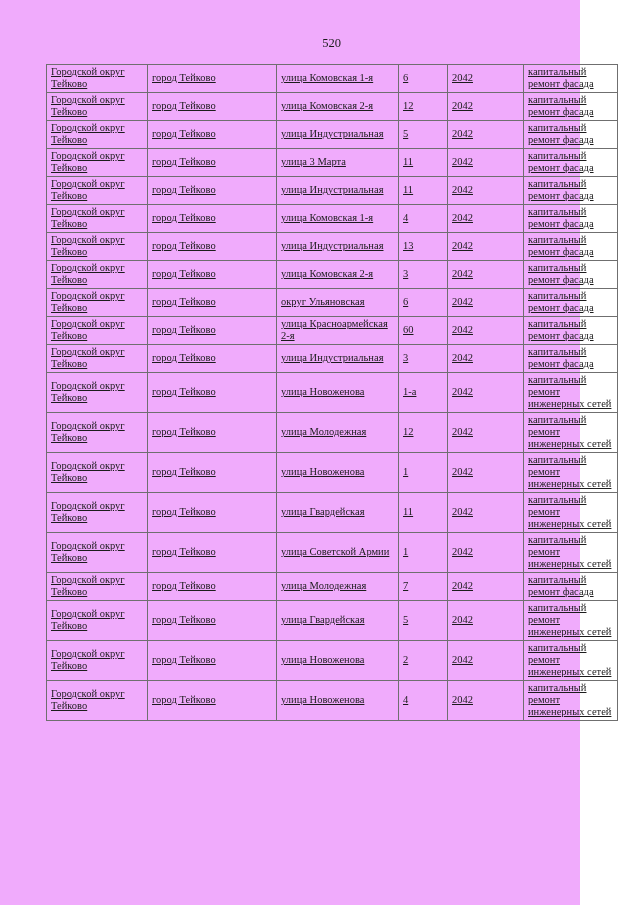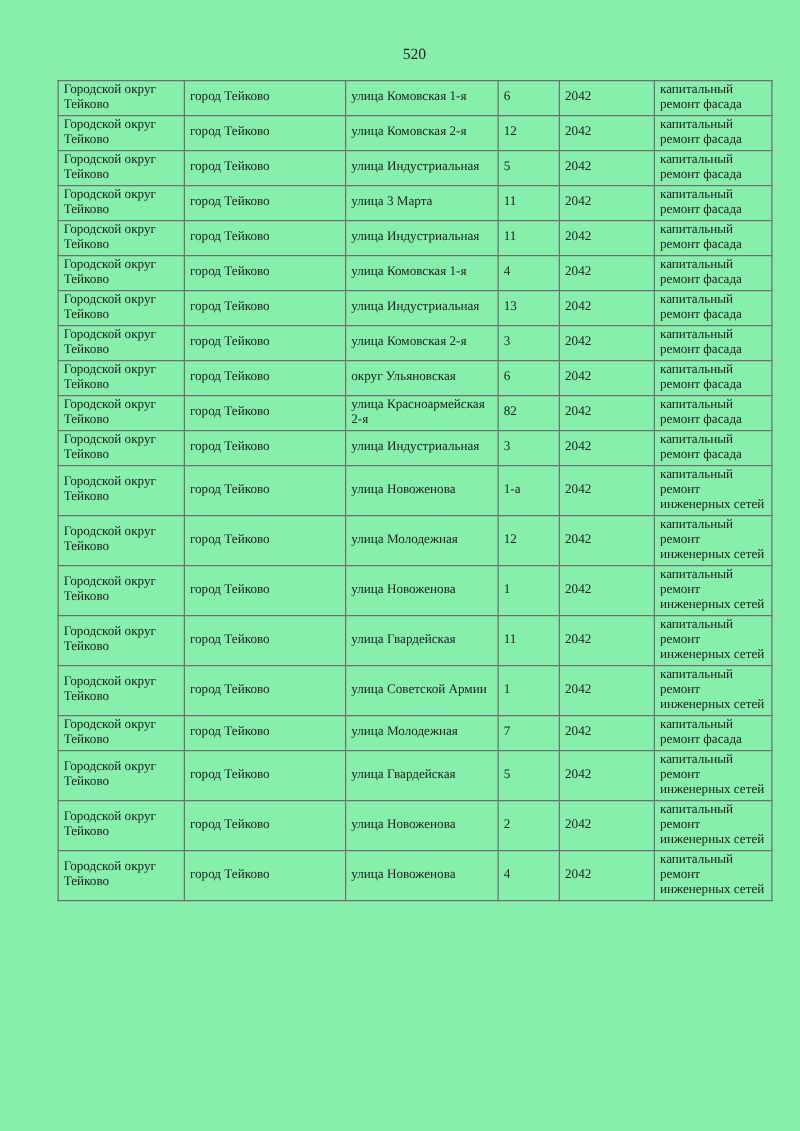--- a/index.html
+++ b/index.html
@@ -8,38 +8,39 @@
     background: #ffffff;
   }
   body {
     width: 640px;
     height: 905px;
     font-family: "Liberation Serif", "DejaVu Serif", serif;
     color: #1c1c1c;
     overflow: hidden;
   }
   .page {
-    width: 640px;
+    width: 580px;
     height: 905px;
-    background: #86efac;
+    background: #f0abfc;
     position: relative;
   }
   .page-number {
     width: 571px;
     margin: 0 0 0 46px;
     padding-top: 36px;
     text-align: center;
     font-size: 12.5px;
     line-height: 14px;
   }
   table.repair-table {
     border-collapse: collapse;
     table-layout: fixed;
     width: 571px;
     margin: 14px 0 0 46px;
+    text-decoration: underline;
   }
   table.repair-table td {
     border: 1px solid #6f6f6f;
     font-size: 10.5px;
     line-height: 12px;
     padding: 1px 4px 2px 4px;
     vertical-align: middle;
     text-align: left;
     overflow-wrap: break-word;
   }
@@ -145,21 +146,21 @@
     <td>округ Ульяновская</td>
     <td>6</td>
     <td>2042</td>
     <td>капитальный ремонт фасада</td>
   </tr>
 
   <tr>
     <td>Городской округ Тейково</td>
     <td>город Тейково</td>
     <td>улица Красноармейская 2-я</td>
-    <td>82</td>
+    <td>60</td>
     <td>2042</td>
     <td>капитальный ремонт фасада</td>
   </tr>
 
   <tr>
     <td>Городской округ Тейково</td>
     <td>город Тейково</td>
     <td>улица Индустриальная</td>
     <td>3</td>
     <td>2042</td>

